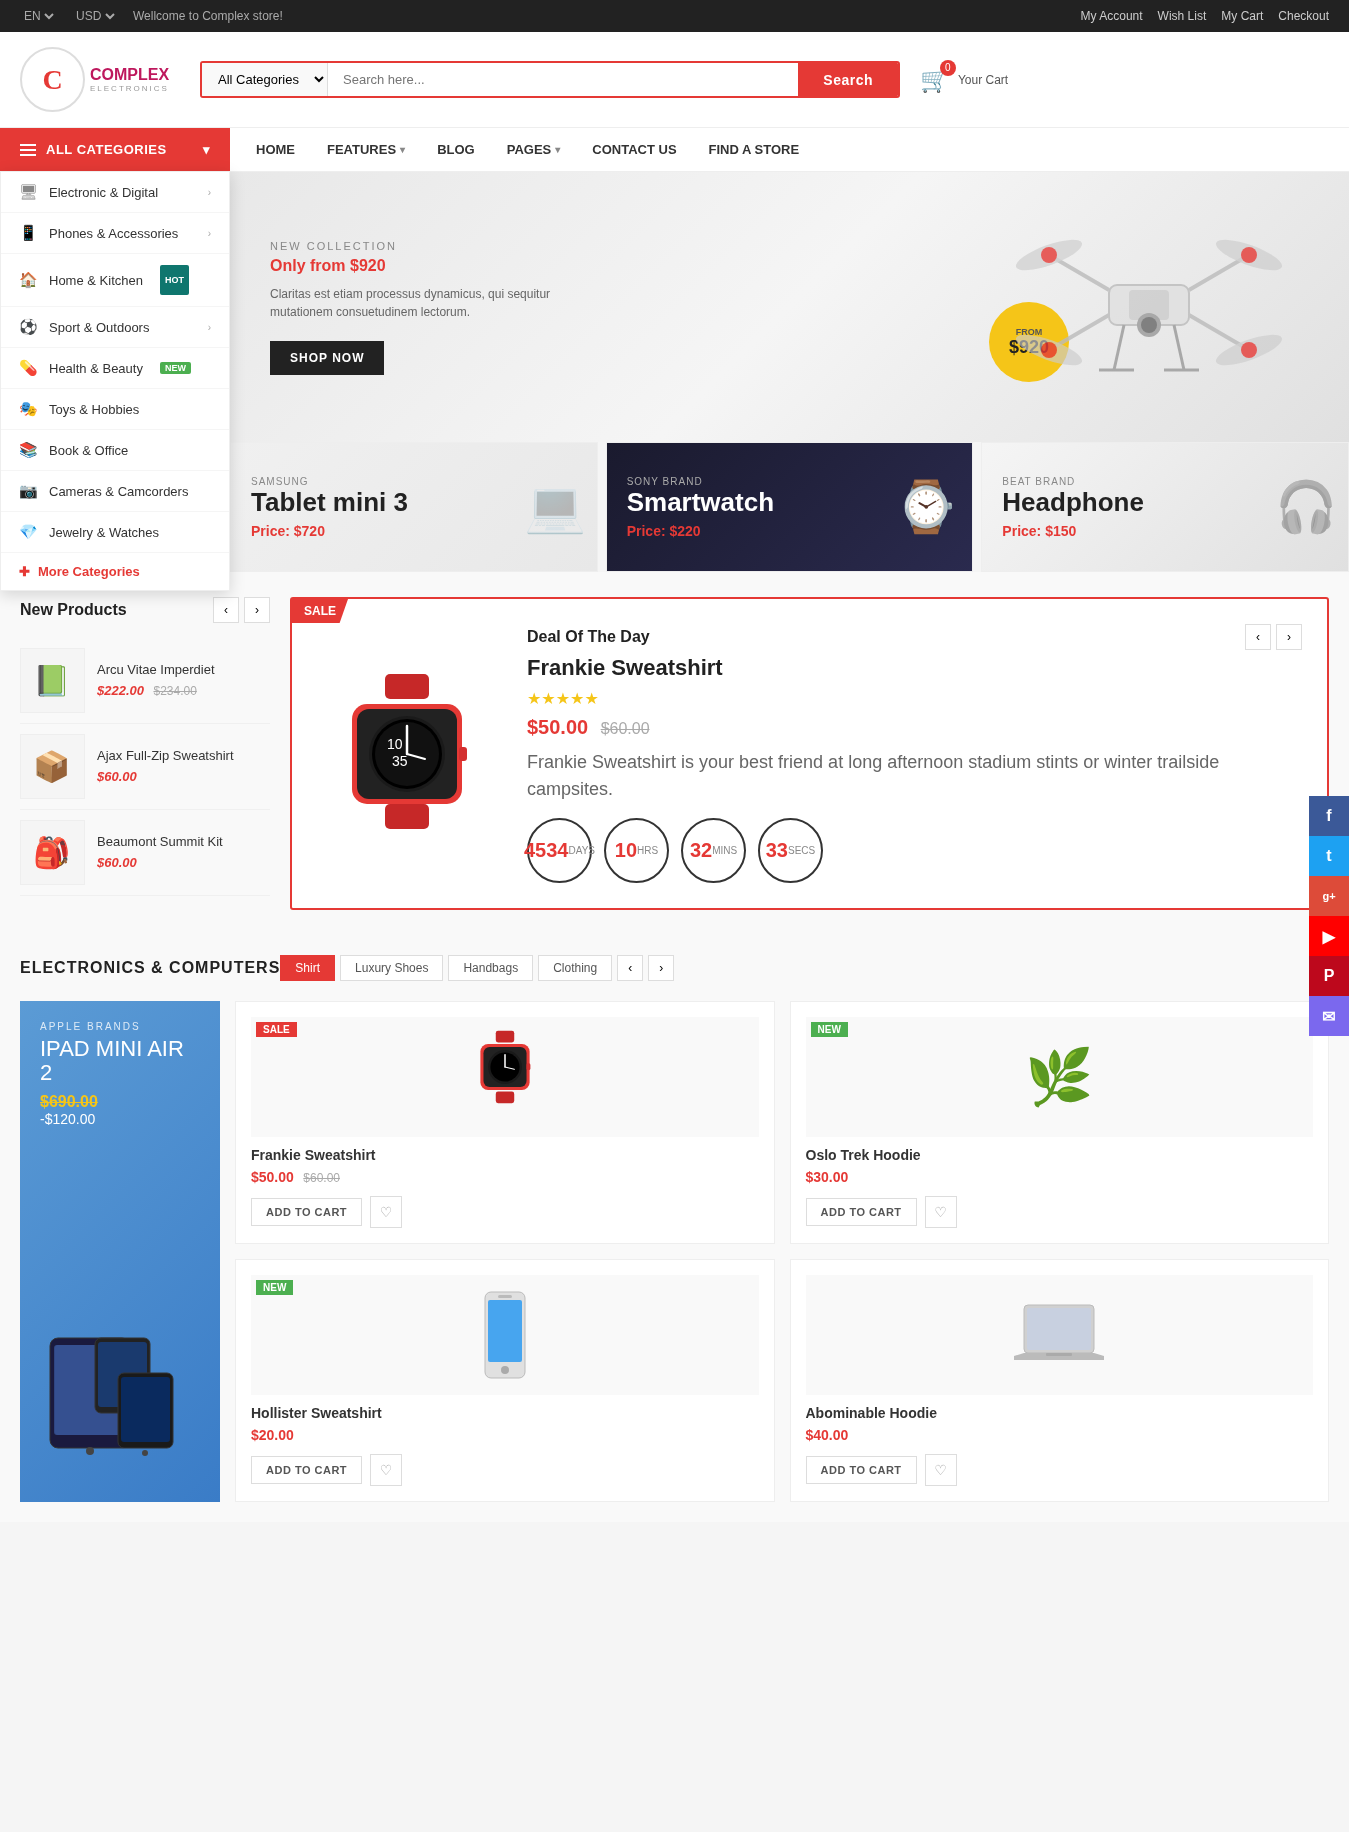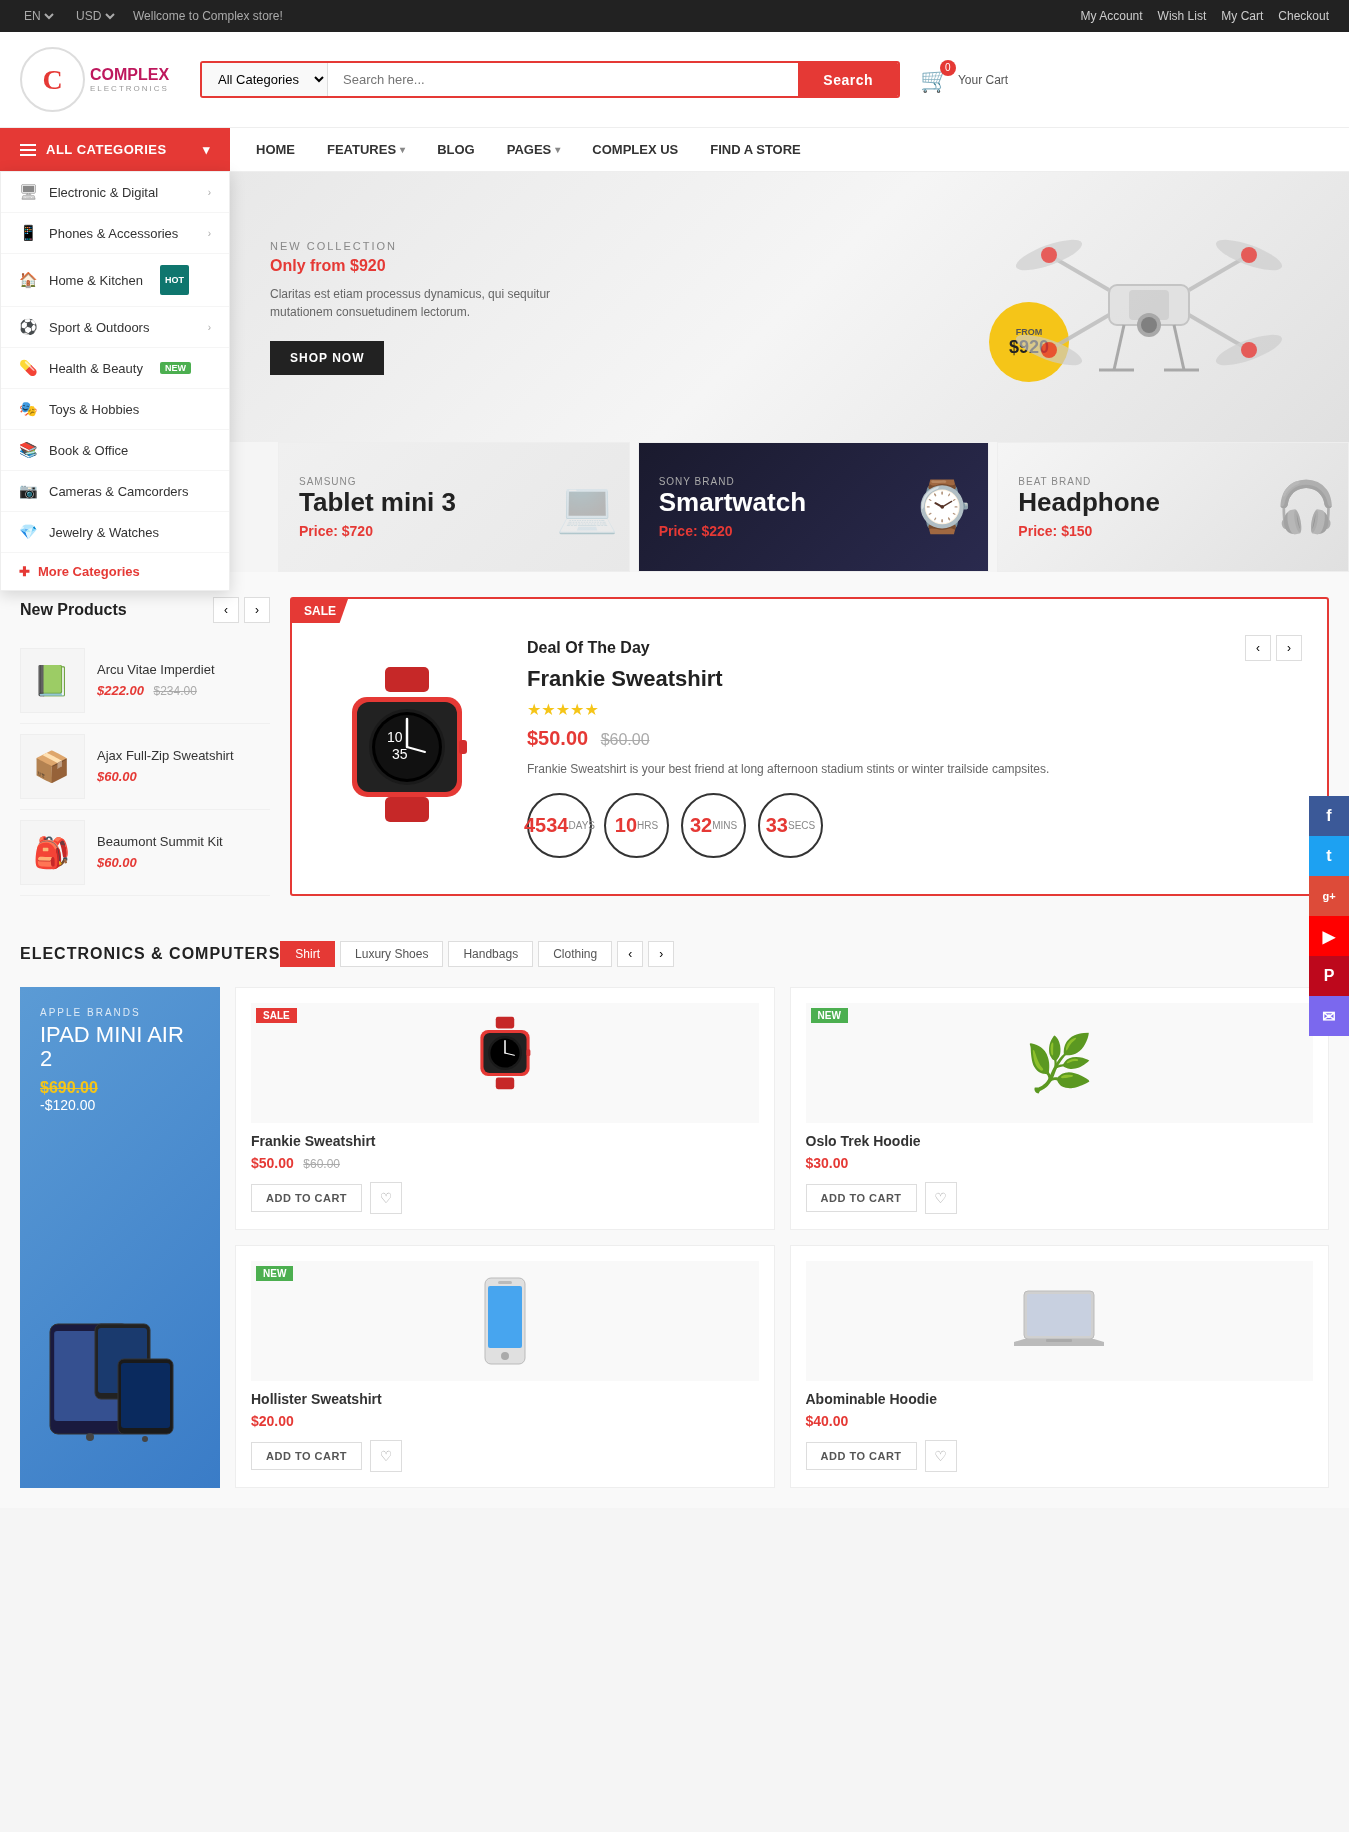--- a/index.html
+++ b/index.html
@@ -233,21 +233,20 @@
       justify-content: center;
       font-weight: bold;
     }
     .hero-price-badge .from { font-size: 9px; color: #555; }
     .hero-price-badge .amount { font-size: 18px; color: #222; font-weight: 900; }
     
     
     .promo-strips {
       display: flex;
       gap: 8px;
-      padding-left: 48px;
     }
     .promo-strip {
       flex: 1;
       padding: 20px;
       background: #fff;
       border: 1px solid #eee;
       display: flex;
       flex-direction: column;
       justify-content: center;
       position: relative;
@@ -352,21 +351,21 @@
       width: 180px; height: 180px;
       display: flex; align-items: center; justify-content: center;
       font-size: 80px;
       flex-shrink: 0;
     }
     .deal-content { flex: 1; }
     .deal-title { font-size: 22px; font-weight: bold; color: #222; margin-bottom: 8px; }
     .stars { color: #f5c518; font-size: 16px; margin-bottom: 8px; }
     .deal-price { font-size: 20px; color: #e53935; font-weight: bold; }
     .deal-old-price { font-size: 16px; color: #aaa; text-decoration: line-through; margin-left: 8px; }
-    .deal-desc { font-size: 12px; color: #666; margin: 10px 0; line-height: 1.5; }
+    .deal-desc { font-size: 18px; color: #666; margin: 10px 0; line-height: 1.5; }
     .countdown {
       display: flex;
       gap: 12px;
       margin-top: 15px;
     }
     .countdown-item {
       width: 65px; height: 65px;
       border: 2px solid #333;
       border-radius: 50%;
       display: flex;
@@ -629,21 +628,21 @@
       <span class="chevron">▾</span>
     </a>
     <a class="nav-link">
       <span>BLOG</span>
     </a>
     <a class="nav-link">
       <span>PAGES</span>
       <span class="chevron">▾</span>
     </a>
     <a class="nav-link">
-      <span>COMPLEX US</span>
+      <span>CONTACT US</span>
     </a>
     <a class="nav-link">
       <span>FIND A STORE</span>
     </a>
   </div>
 </div>
 
 <div class="main-content">
   <div class="sidebar-space"></div>
 

